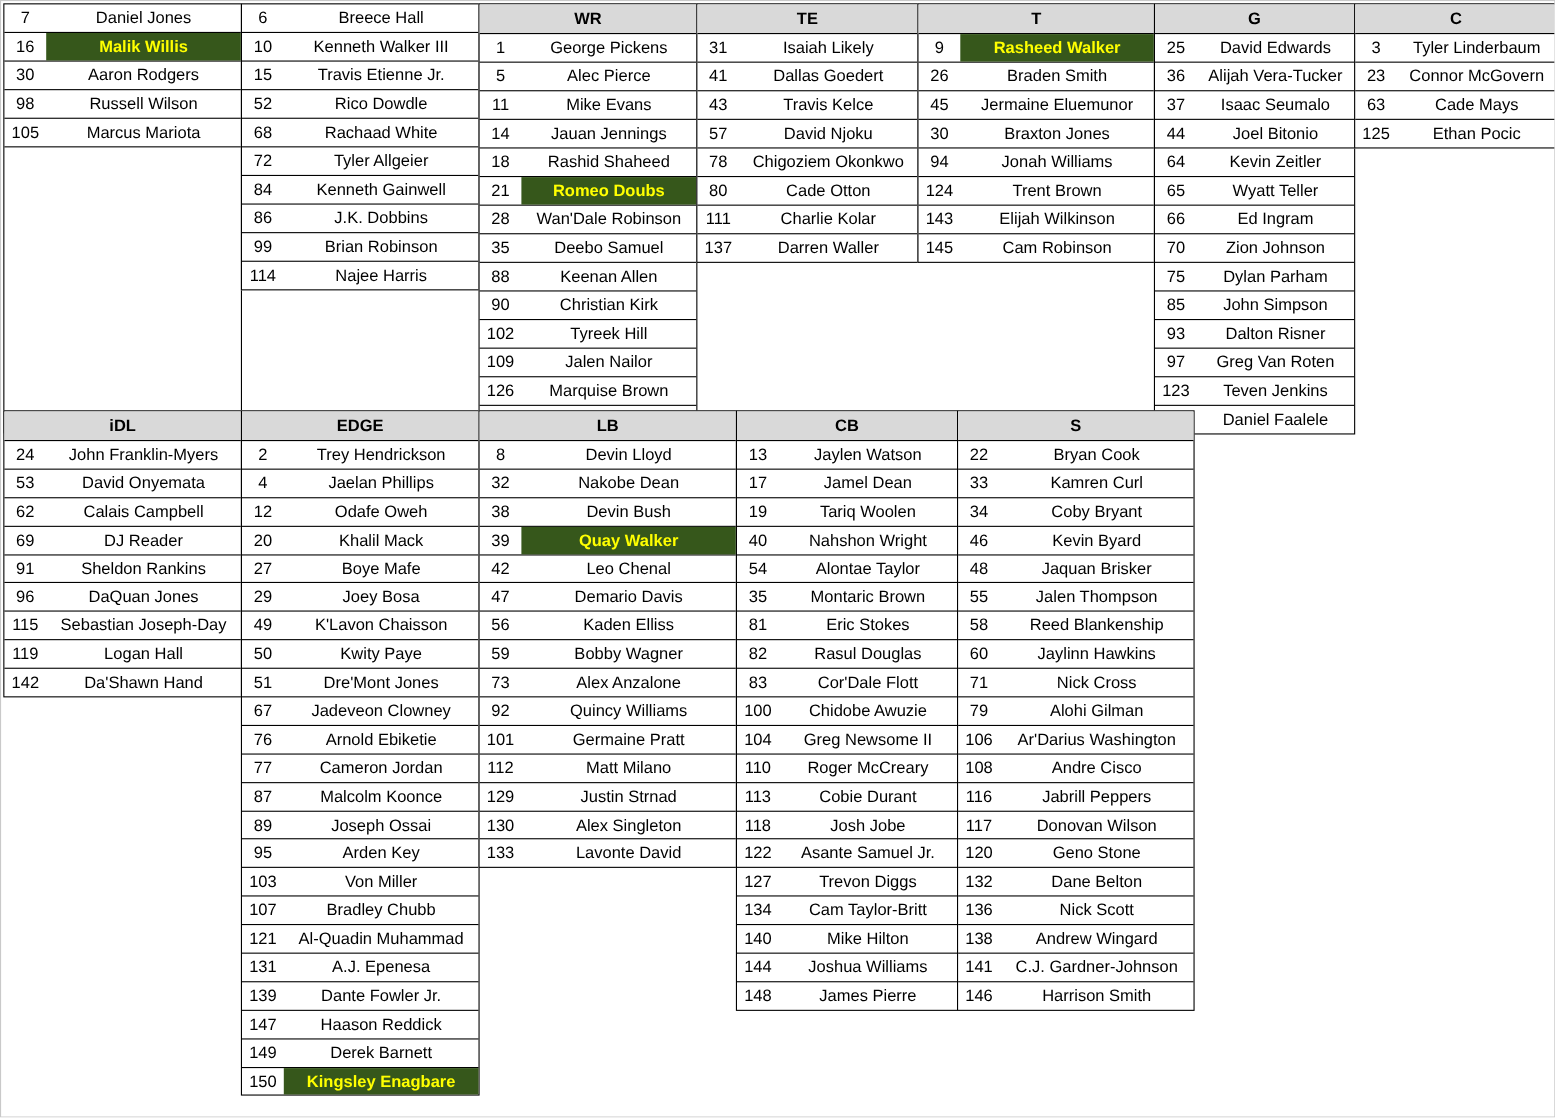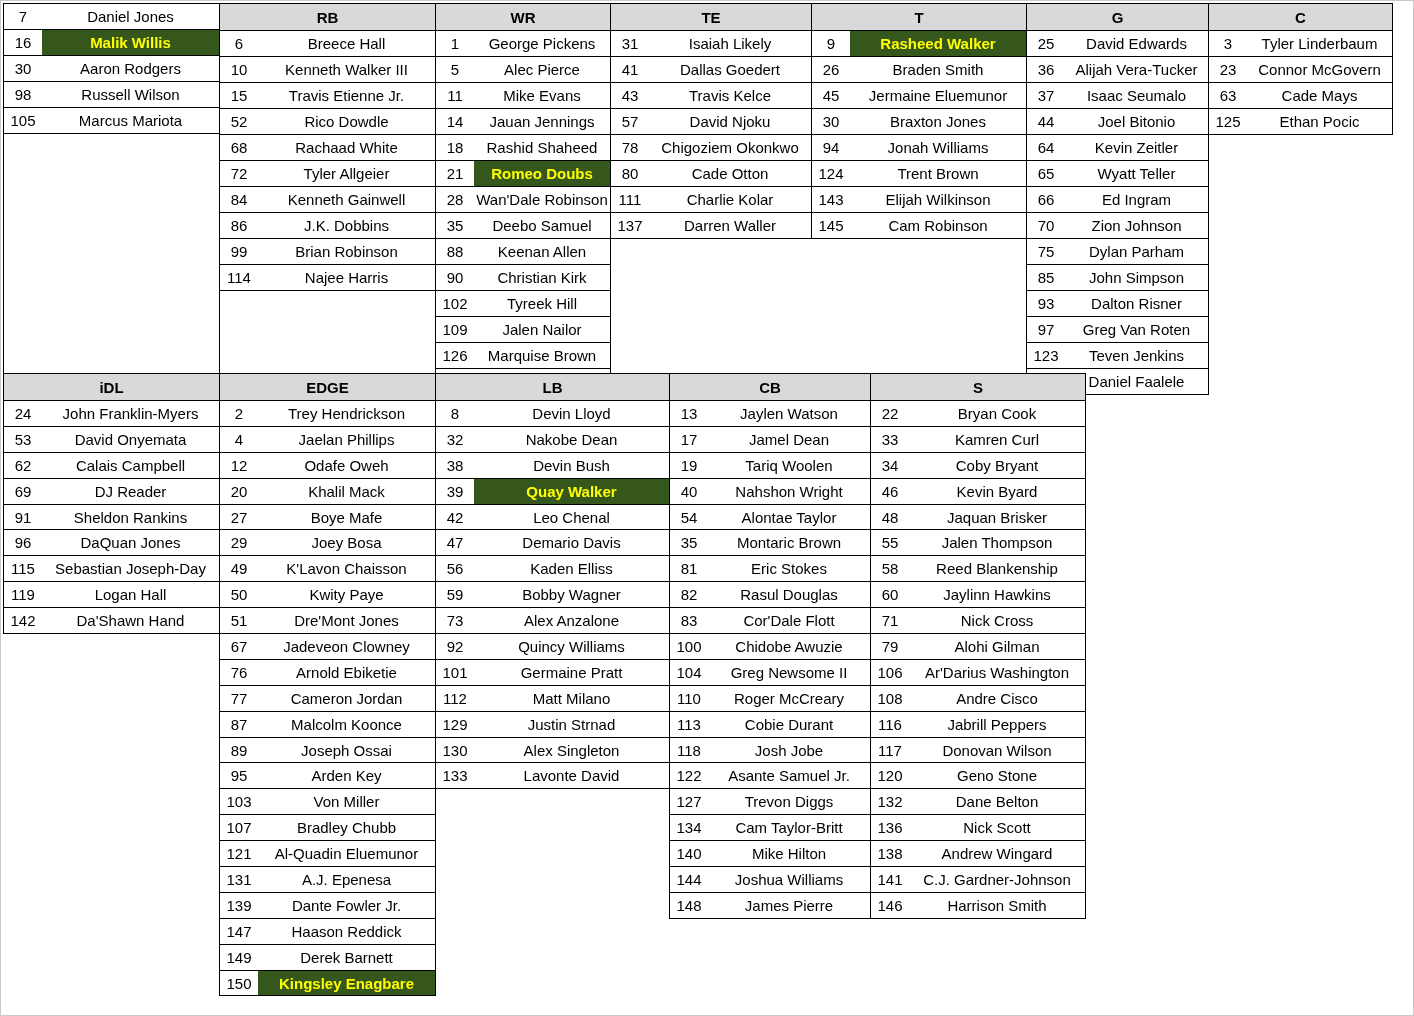--- a/index.html
+++ b/index.html
@@ -7,21 +7,21 @@
   .canvas{position:relative;width:1414px;height:1016px;box-sizing:border-box;
           border:1px solid #c9c9c9;background:#fff;overflow:hidden;}
   .section{position:absolute;display:flex;align-items:flex-start;}
   #sec-0{top:2px;left:2px;}
   #sec-1{top:372px;left:2px;}
   .block{box-sizing:border-box;border:1px solid var(--grid,#000);background:#fff;flex-shrink:0;}
   .block + .block{margin-left:-1px;}
   
   #sec-0 .block:nth-child(1){width:217px;min-height:391px;}
   #sec-0 .block:nth-child(2){width:217px;}
-  #sec-0 .block:nth-child(3){width:176px;}
+  #sec-0 .block:nth-child(3){width:199px;}
   #sec-0 .block:nth-child(4){width:202px;}
   #sec-0 .block:nth-child(5){width:216px;}
   #sec-0 .block:nth-child(6){width:183px;}
   #sec-0 .block:nth-child(7){width:185px;}
   #sec-1 .block:nth-child(1){width:217px;}
   #sec-1 .block:nth-child(2){width:217px;}
   #sec-1 .block:nth-child(3){width:235px;}
   #sec-1 .block:nth-child(4){width:202px;}
   #sec-1 .block:nth-child(5){width:216px;}
   .hdr{height:26px;border-bottom:1px solid var(--grid,#000);background:var(--hdr-bg,#d9d9d9);
@@ -56,21 +56,20 @@
         <div class="row">
           <div class="num">98</div>
           <div class="name">Russell Wilson</div>
         </div>
         <div class="row">
           <div class="num">105</div>
           <div class="name">Marcus Mariota</div>
         </div>
       </div>
       <div class="block">
-        <div class="hdr">RB</div>
         <div class="row">
           <div class="num">6</div>
           <div class="name">Breece Hall</div>
         </div>
         <div class="row">
           <div class="num">10</div>
           <div class="name">Kenneth Walker III</div>
         </div>
         <div class="row">
           <div class="num">15</div>
@@ -418,21 +417,21 @@
         <div class="row">
           <div class="num">103</div>
           <div class="name">Von Miller</div>
         </div>
         <div class="row">
           <div class="num">107</div>
           <div class="name">Bradley Chubb</div>
         </div>
         <div class="row">
           <div class="num">121</div>
-          <div class="name">Al-Quadin Eluemunor</div>
+          <div class="name">Al-Quadin Muhammad</div>
         </div>
         <div class="row">
           <div class="num">131</div>
           <div class="name">A.J. Epenesa</div>
         </div>
         <div class="row">
           <div class="num">139</div>
           <div class="name">Dante Fowler Jr.</div>
         </div>
         <div class="row">

